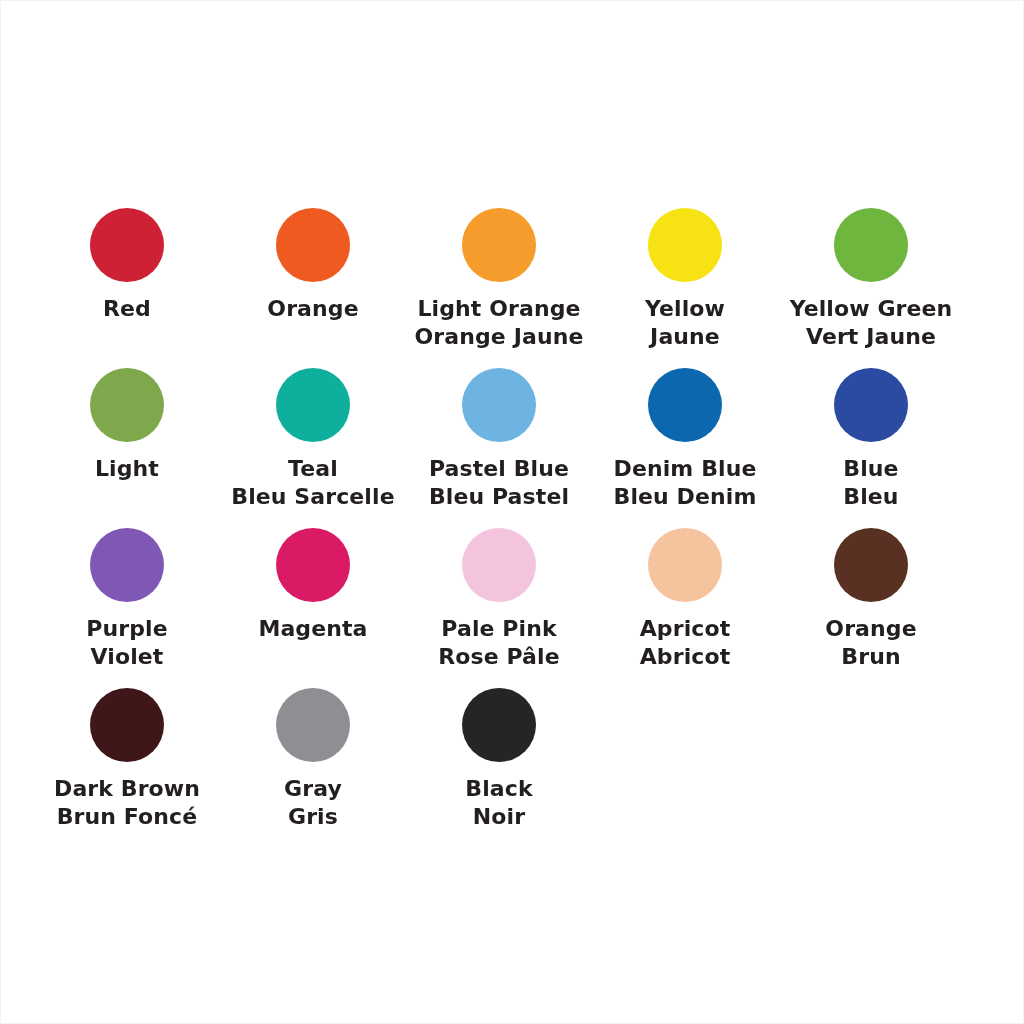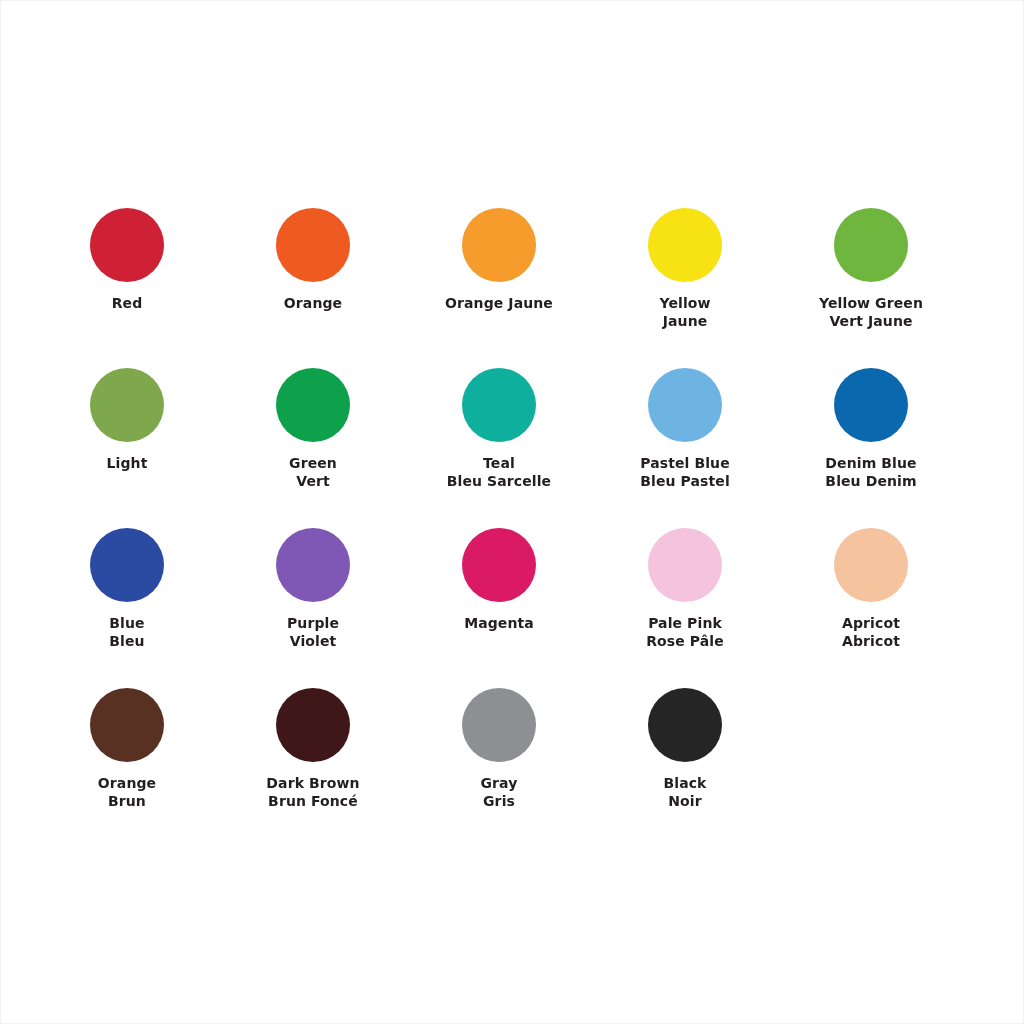--- a/index.html
+++ b/index.html
@@ -59,21 +59,21 @@
     margin-top: 13px;
     text-align: center;
     line-height: 1.28;
     width: 186px;
   }
 
   .label-en,
   .label-fr {
     display: block;
     font-family: "DejaVu Sans", "Liberation Sans", sans-serif;
-    font-size: 14px;
+    font-size: 22px;
     font-weight: 700;
     color: #231f20;
     letter-spacing: 0.1px;
     white-space: nowrap;
   }
 
   .label-fr:empty {
     display: none;
   }
 </style>
@@ -90,20 +90,21 @@
       </div>
       <div class="swatch-cell">
         <div class="swatch-dot" style="background: rgb(239, 90, 33);"></div>
         <div class="swatch-labels">
           <span class="label-en">Orange</span>
         </div>
       </div>
       <div class="swatch-cell">
         <div class="swatch-dot" style="background: rgb(245, 156, 44);"></div>
         <div class="swatch-labels">
+          <span class="label-en">Light Orange</span>
           <span class="label-fr">Orange Jaune</span>
         </div>
       </div>
       <div class="swatch-cell">
         <div class="swatch-dot" style="background: rgb(247, 226, 20);"></div>
         <div class="swatch-labels">
           <span class="label-en">Yellow</span>
           <span class="label-fr">Jaune</span>
         </div>
       </div>
@@ -114,27 +115,20 @@
           <span class="label-fr">Vert Jaune</span>
         </div>
       </div>
       <div class="swatch-cell">
         <div class="swatch-dot" style="background: rgb(127, 167, 75);"></div>
         <div class="swatch-labels">
           <span class="label-en">Light</span>
         </div>
       </div>
       <div class="swatch-cell">
-        <div class="swatch-dot" style="background: rgb(13, 161, 75);"></div>
-        <div class="swatch-labels">
-          <span class="label-en">Green</span>
-          <span class="label-fr">Vert</span>
-        </div>
-      </div>
-      <div class="swatch-cell">
         <div class="swatch-dot" style="background: rgb(15, 175, 158);"></div>
         <div class="swatch-labels">
           <span class="label-en">Teal</span>
           <span class="label-fr">Bleu Sarcelle</span>
         </div>
       </div>
       <div class="swatch-cell">
         <div class="swatch-dot" style="background: rgb(110, 180, 227);"></div>
         <div class="swatch-labels">
           <span class="label-en">Pastel Blue</span>

